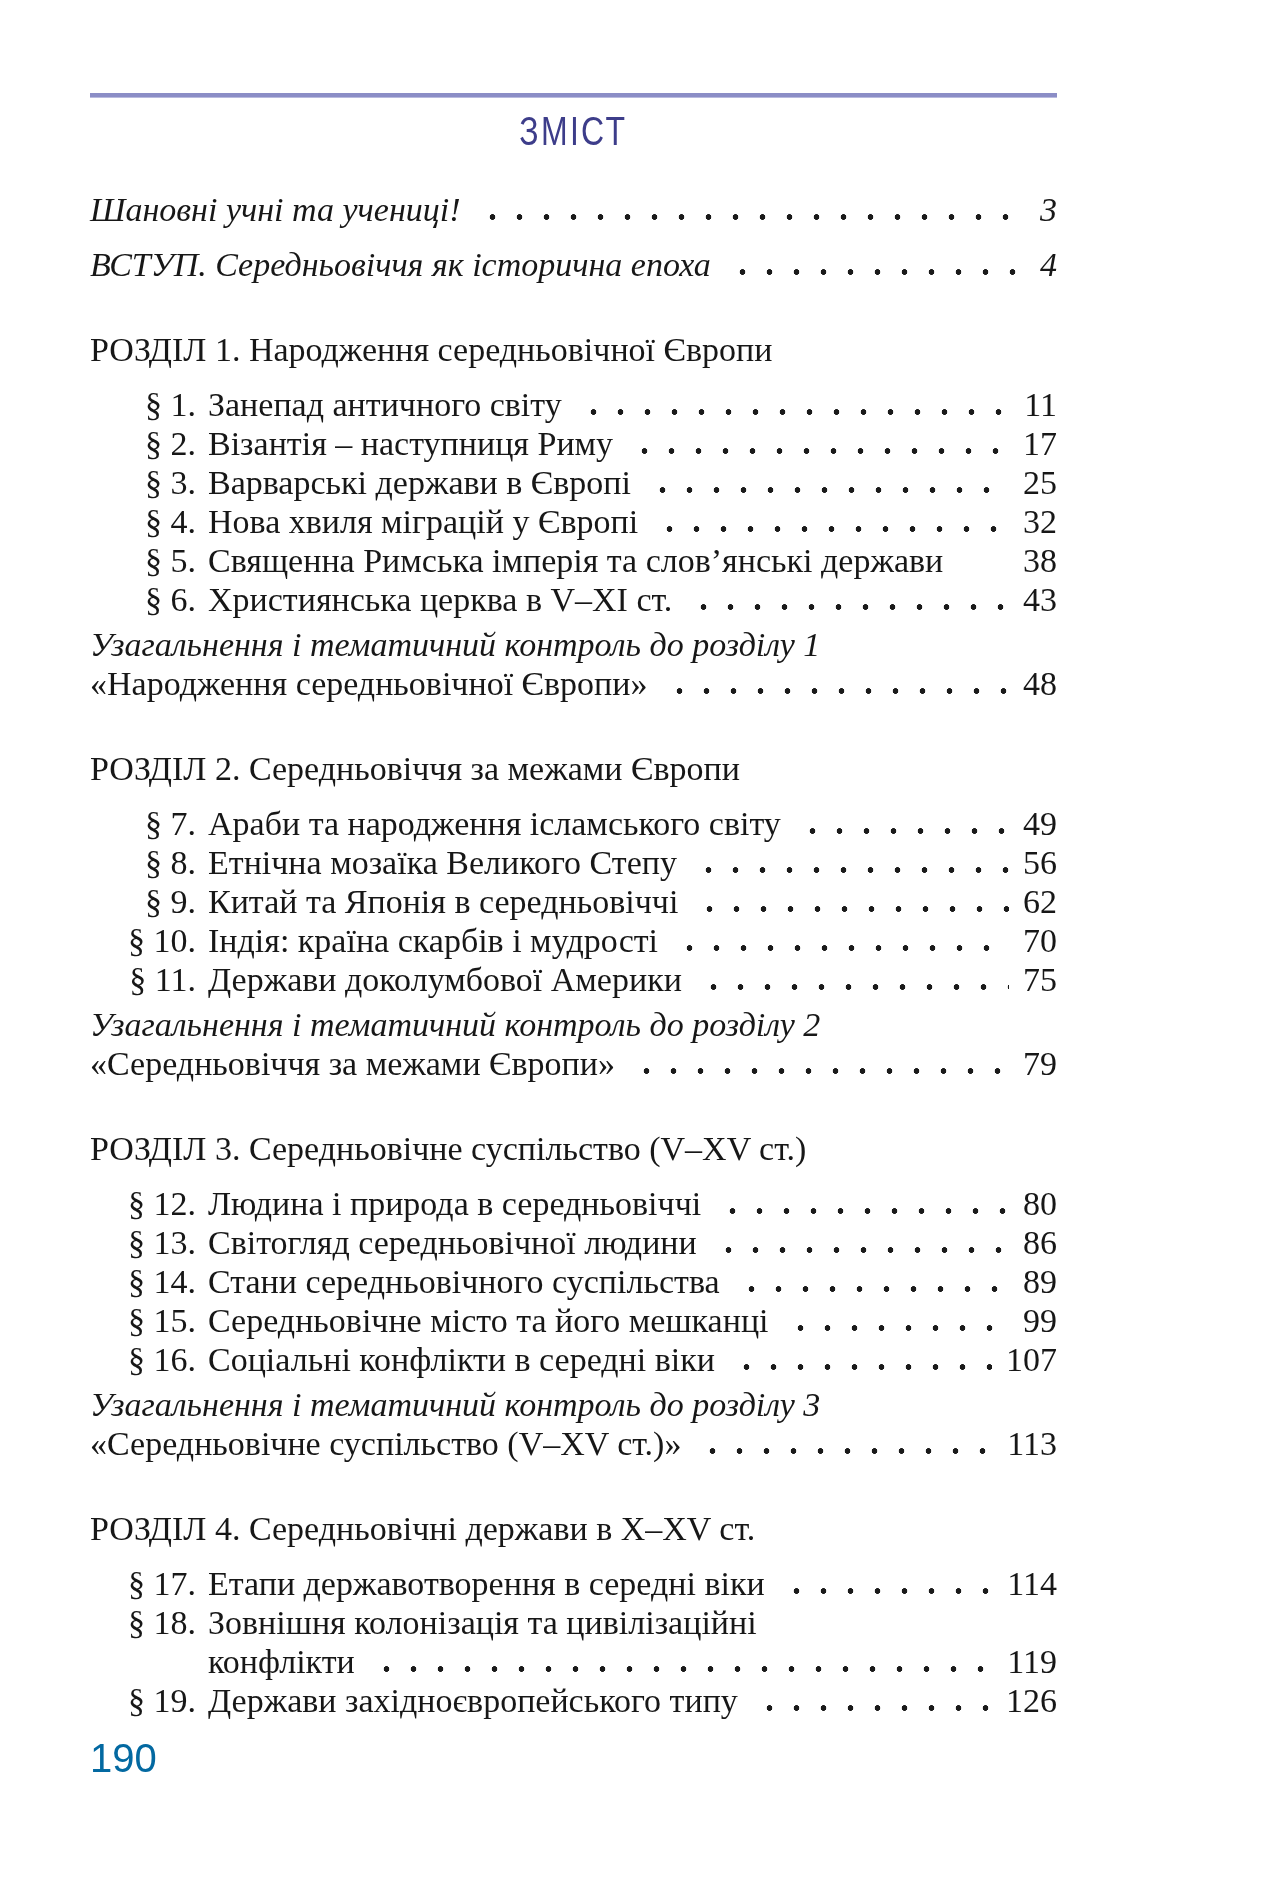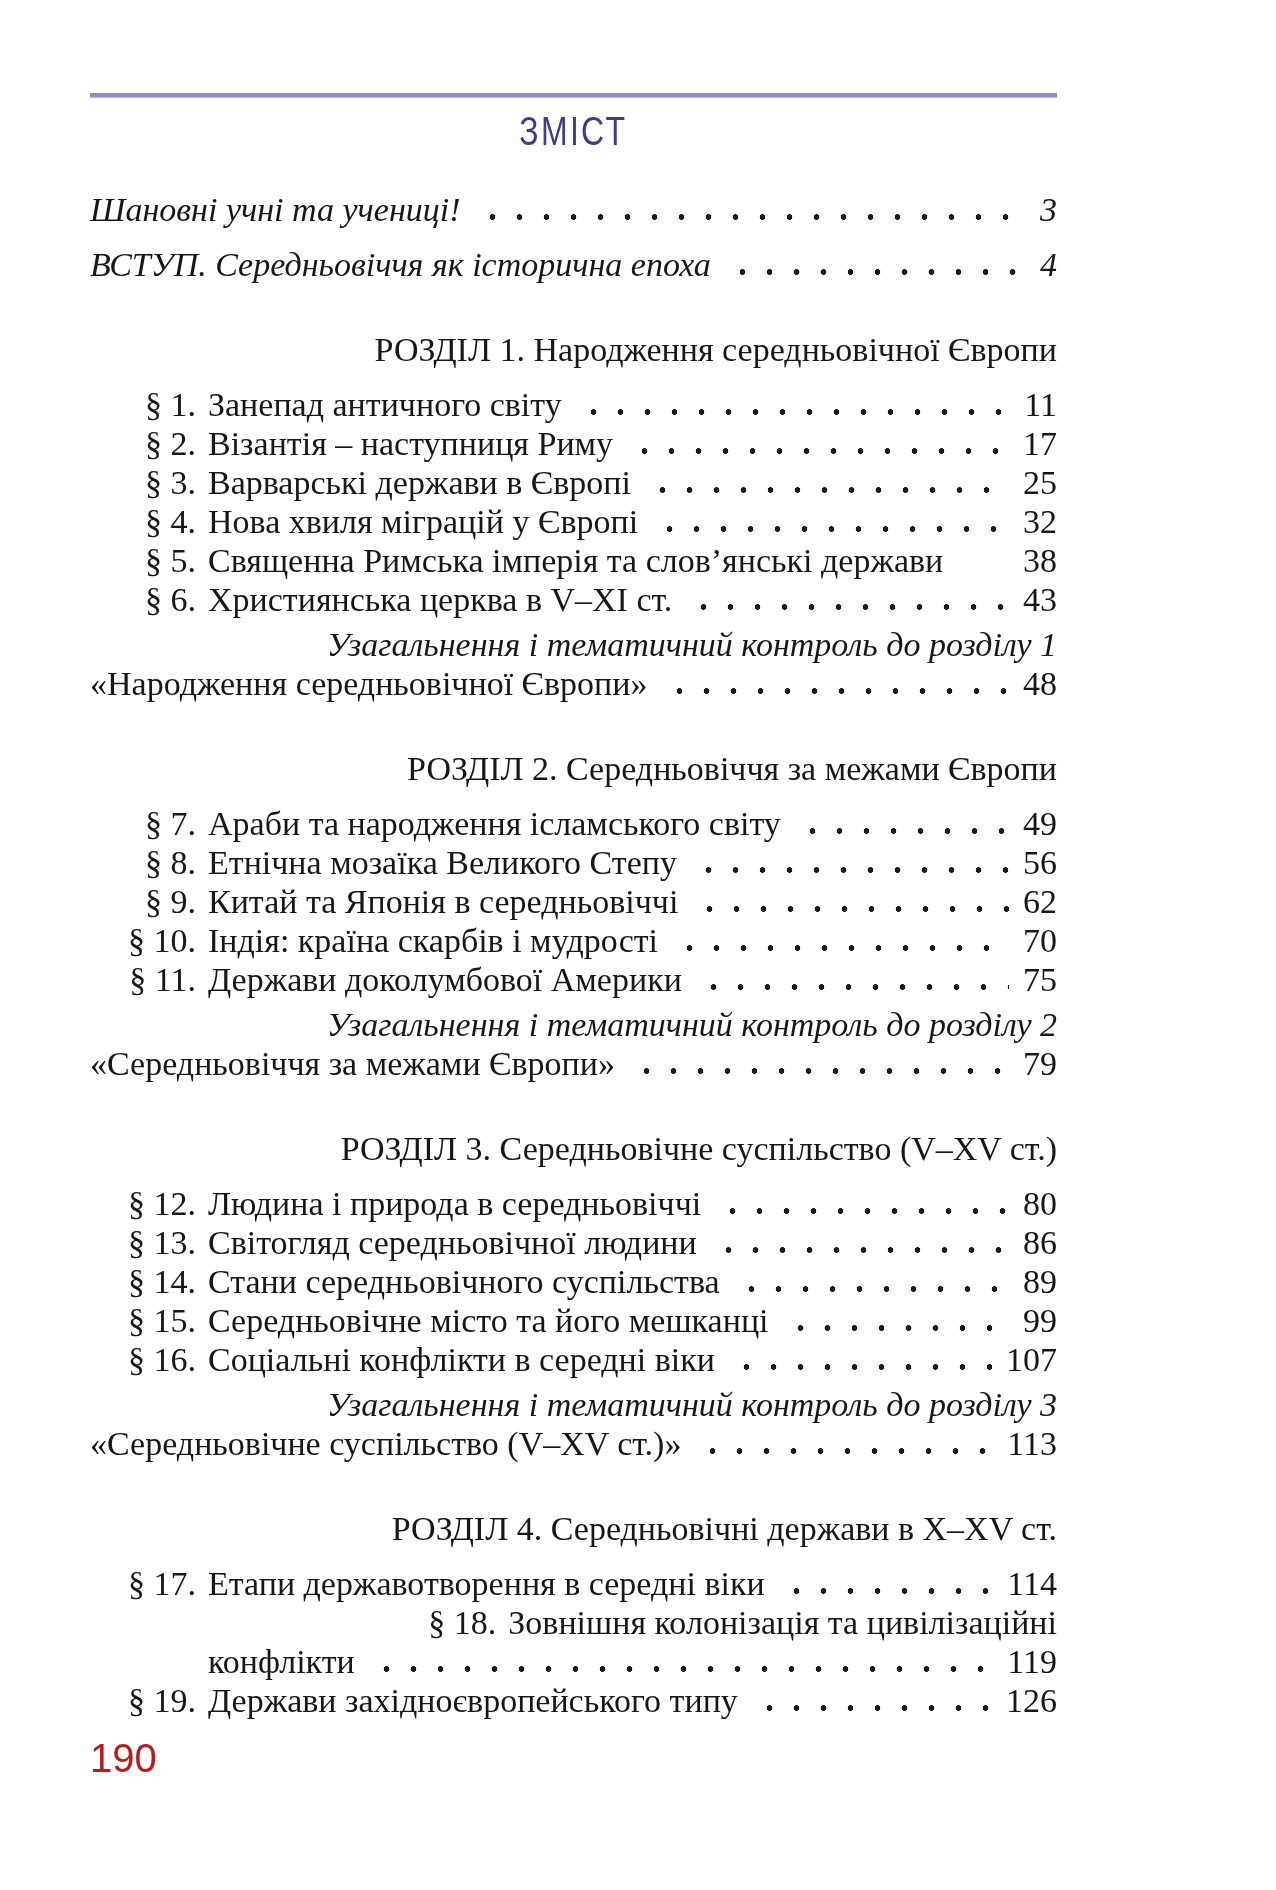--- a/index.html
+++ b/index.html
@@ -33,21 +33,20 @@
     transform:scaleX(0.78);
     letter-spacing:3px;
   }
   .toc { margin-top:34px; font-size:34px; }
   .row {
     display:flex;
     align-items:baseline;
     min-height:39px;
     line-height:39px;
     white-space:nowrap;
-    justify-content:flex-end;
   }
   .m-intro { margin-top:16px;font-style:italic; }
   .m-head  { margin-top:46px; }
   .m-first { margin-top:16px; }
   .m-sum   { margin-top:6px; }
   .heading { font-weight:normal; }
   .italic  { font-style:italic; }
   .prefix {
     flex:0 0 auto;
     display:inline-block;
@@ -67,21 +66,21 @@
     background-repeat:repeat-x;
     background-position:6px calc(100% - 8px);
   }
   .fill { flex:1 1 0; min-width:0; }
   .page-num { flex:0 0 auto; text-align:right; }
   .folio {
     position:absolute;
     left:90px; top:1736px;
     font-family:"Liberation Sans","DejaVu Sans",sans-serif;
     font-size:40px;
-    color:#b91c1c;
+    color:#0369a1;
   }
 </style>
 </head>
 <body>
 
 <div class="page">
 
   <div class="rule"></div>
 
   <h1 class="doc-title">

